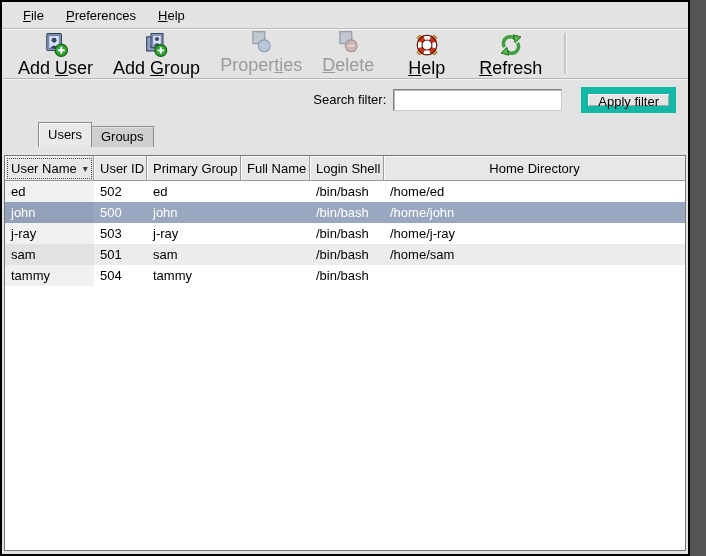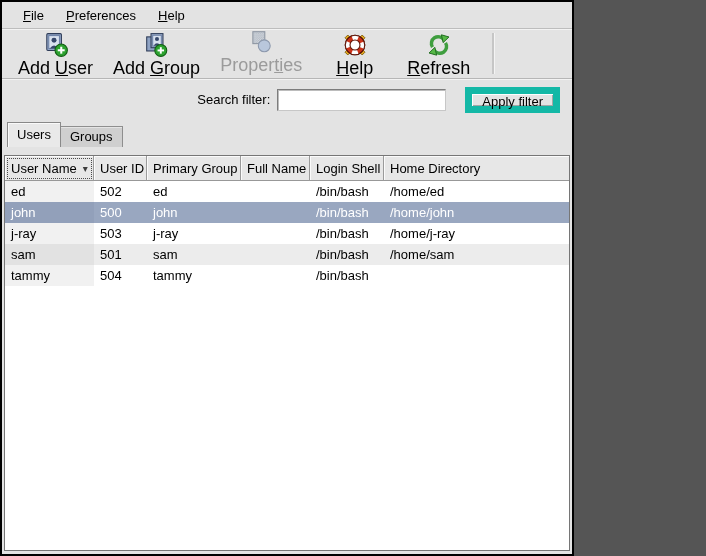--- a/index.html
+++ b/index.html
@@ -1,18 +1,18 @@
 <!DOCTYPE html>
 <html><head>
 <meta charset="utf-8">
 <style>
   * { margin:0; padding:0; box-sizing:border-box; }
   body { font-family:"Liberation Sans", sans-serif; background:#555; }
   .window {
-    width:574px; height:556px; border:2px solid #000;
+    width:690px; height:556px; border:2px solid #000;
     background:#e3e3e3; display:flex; flex-direction:column; overflow:hidden;
   }
   
   .menubar {
     height:27px; display:flex; align-items:center; padding-left:10px;
     border-bottom:1px solid #bdbdbd; box-shadow:0 1px 0 #f3f3f3; flex:0 0 auto;
   }
   .menu-item { font-size:13px; color:#000; padding:4px 11px; cursor:default; }
   .mn { text-decoration:underline; }
   
@@ -43,21 +43,21 @@
     margin-left:19px; height:26px; padding:0 10px; font-size:13px; color:#000;
     background:#e4e4e4; border:7px solid #14b8a6;
     box-shadow:inset 1px 1px 0 #fdfdfd, inset -1px -1px 0 #a6a6a6;
     font-family:"Liberation Sans",sans-serif;
   }
   
   .tabs { display:flex; align-items:flex-end; padding-left:5px; height:27px; flex:0 0 auto; }
   .tab { font-size:13px; color:#000; position:relative; }
   .tab.active {
     background:#e9e9e9; border:1px solid #898989; border-bottom:none;
-    box-shadow:inset 1px 1px 0 #fafafa; padding:4px 9px 4px; z-index:2; height:25px;
+    box-shadow:inset 1px 1px 0 #fafafa; padding:4px 9px 4px; z-index:2; height:25px;margin-left:31px;
   }
   .tab.inactive {
     background:#cfcfcf; border:1px solid #8e8e8e; border-bottom:none; border-left:none;
     box-shadow:inset 0 1px 0 #e4e4e4; padding:2px 9px 18px; height:21px;
   }
   
   .table-frame {
     flex:1 1 auto; margin:8px 2px 3px 2px; border:1px solid #767676;
     background:#fff; display:flex; flex-direction:column; overflow:hidden;
   }
@@ -139,20 +139,38 @@
                 <rect y="1" width="1" height="1" fill="#abb4c0"></rect>
             </pattern>
           </defs>
           <rect x="4.5" y="2.5" width="11" height="11" fill="url(#chk1)" stroke="#8d96a2"></rect>
           <circle cx="15" cy="15.5" r="5.5" fill="#b9c7dc" stroke="#8d99ad"></circle>
         </svg>
       </span>
       <span><span>Proper</span><span class="mn">ti</span><span>es</span></span>
     </div>
 
+    <div class="tool-btn disabled">
+      <span class="icon">
+        <svg viewBox="0 0 24 24">
+          <defs>
+            <pattern id="chk2" width="2" height="2" patternUnits="userSpaceOnUse">
+              <rect width="1" height="1" fill="#d2d7dd"></rect>
+                <rect x="1" y="1" width="1" height="1" fill="#d2d7dd"></rect>
+              <rect x="1" width="1" height="1" fill="#abb4c0"></rect>
+                <rect y="1" width="1" height="1" fill="#abb4c0"></rect>
+            </pattern>
+          </defs>
+          <rect x="4.5" y="2.5" width="11" height="11" fill="url(#chk2)" stroke="#8d96a2"></rect>
+          <circle cx="15" cy="15.5" r="5.5" fill="#ccb4b4" stroke="#a89090"></circle>
+          <rect x="12.2" y="14.7" width="5.6" height="1.6" fill="#ece0e0"></rect>
+        </svg>
+      </span>
+      <span><span></span><span class="mn">D</span><span>elete</span></span>
+    </div>
 
     <div class="tool-btn" style="margin-left:14px;">
       <span class="icon">
         <svg viewBox="0 0 24 24">
           <g transform="rotate(45 12 12)">
             <rect x="10.2" y="0.8" width="3.6" height="4.2" fill="#e7b021" stroke="#7c5a0e" stroke-width="0.8"></rect>
             <rect x="10.2" y="19" width="3.6" height="4.2" fill="#e7b021" stroke="#7c5a0e" stroke-width="0.8"></rect>
             <rect x="0.8" y="10.2" width="4.2" height="3.6" fill="#e7b021" stroke="#7c5a0e" stroke-width="0.8"></rect>
             <rect x="19" y="10.2" width="4.2" height="3.6" fill="#e7b021" stroke="#7c5a0e" stroke-width="0.8"></rect>
           </g>
@@ -202,21 +220,21 @@
         </div>
       <div class="th c3">
           <span>Primary Group</span>
         </div>
       <div class="th c4">
           <span>Full Name</span>
         </div>
       <div class="th c5">
           <span>Login Shell</span>
         </div>
-      <div class="th c6" style="border-right:none;">
+      <div class="th c6" style="border-right:none;justify-content:center;">
           <span>Home Directory</span>
         </div>
     </div>
     <div class="tbody">
 
       <div class="row even">
         <div class="cell c1">ed</div>
         <div class="cell c2">502</div>
         <div class="cell c3">ed</div>
         <div class="cell c4"></div>

